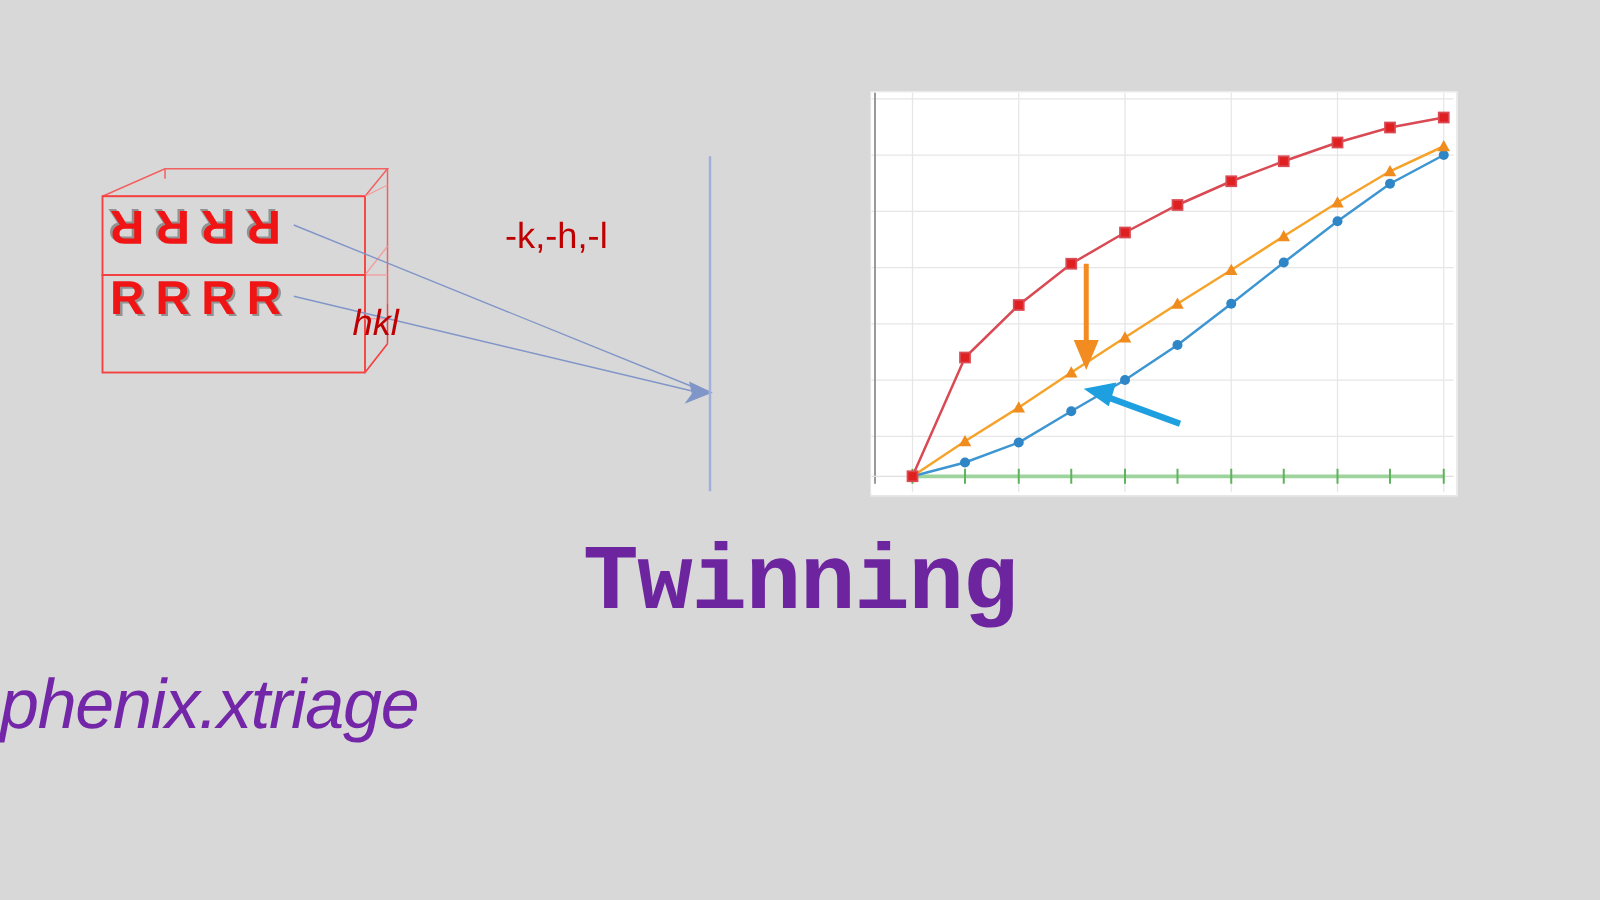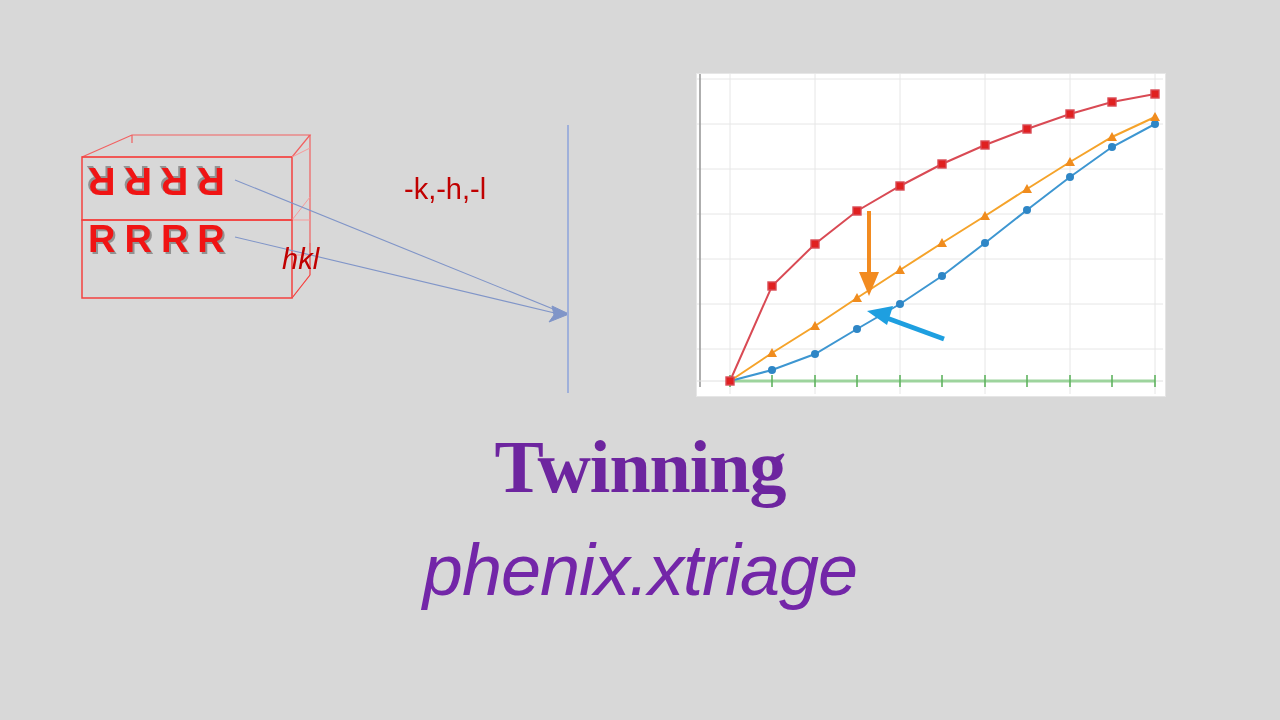--- a/index.html
+++ b/index.html
@@ -79,37 +79,36 @@
   #chart-panel svg { display: block; }
 
   
   #title-main {
     position: absolute;
     left: 0;
     top: 430px;
     width: 1280px;
     text-align: center;
     color: #6d259f;
-    font-family: Liberation Serif, serif;
+    font-family: Liberation Mono, monospace;
     font-weight: bold;
     font-size: 74px;
     line-height: 1.02;
     letter-spacing: -1px;
   }
   #title-sub {
     position: absolute;
     left: 0;
     top: 534px;
     width: 1280px;
-    text-align: center;
     color: #7326a8;
     font-family: "Liberation Sans", sans-serif;
     font-style: italic;
     font-weight: normal;
-    font-size: 72px;
+    font-size: 56px;
     line-height: 1.02;
     letter-spacing: -1px;
   }
 </style>
 </head>
 <body>
 
 <div class="slide">
 
   <div id="lattice-diagram">

